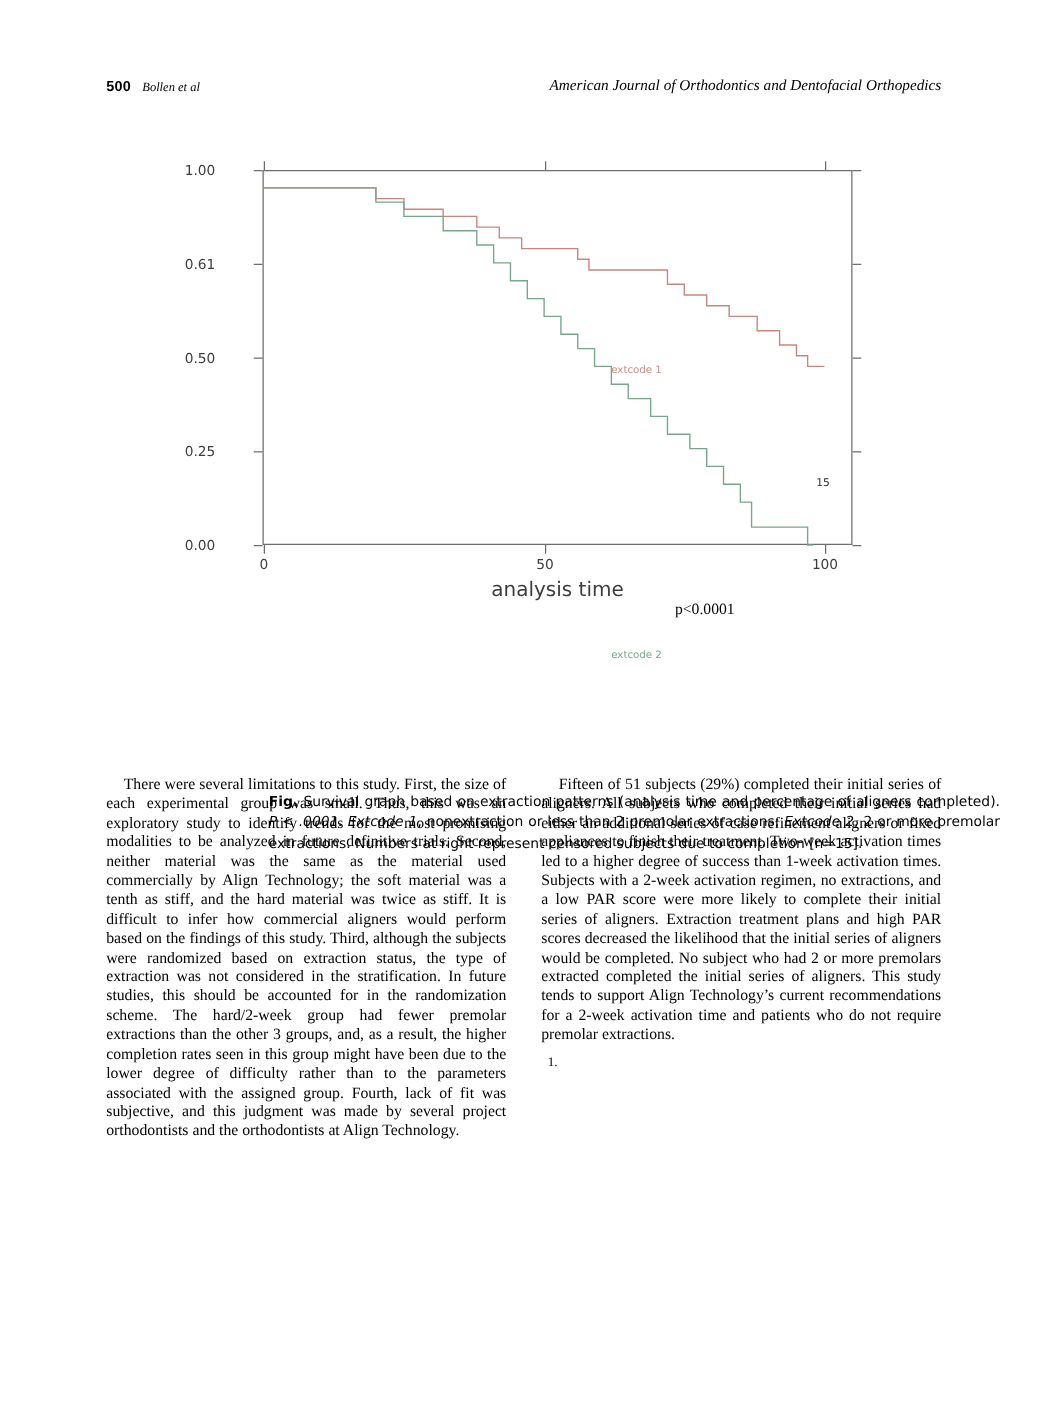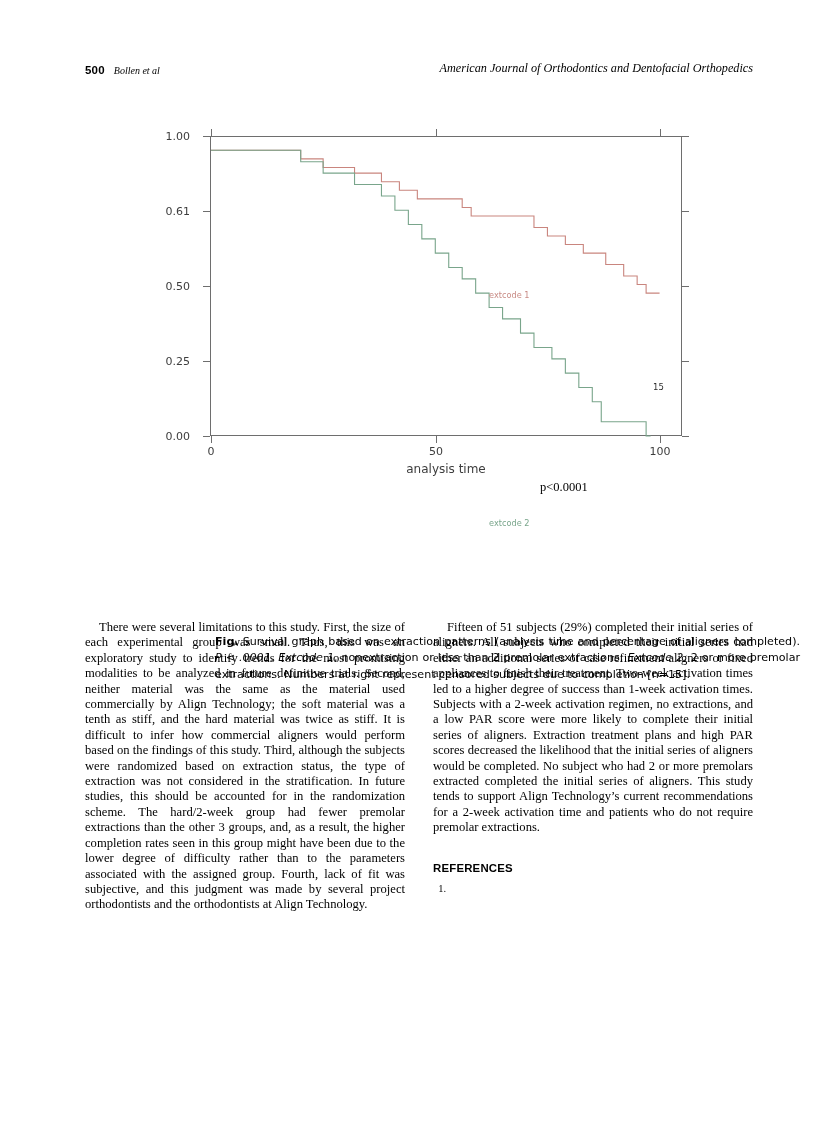--- a/index.html
+++ b/index.html
@@ -93,42 +93,42 @@
   }
   .tick-y { width: 7px; height: 1px; left: 118px; }
   .tick-y-right { width: 7px; height: 1px; left: 597px; }
   .tick-x { width: 1px; height: 7px; top: 318px; }
   .tick-x-top { width: 1px; height: 7px; top: 11px; }
 
   .ylabel {
     position: absolute;
     right: 563px;
     width: 60px;
-    text-align: right;
+    text-align: center;
     font-family: "DejaVu Sans", sans-serif;
     font-size: 11px;
     color: #3d3d3d;
   }
   .xlabel-tick {
     position: absolute;
     top: 327px;
     font-family: "DejaVu Sans", sans-serif;
     font-size: 11px;
     color: #3d3d3d;
     transform: translateX(-50%);
     white-space: nowrap;
   }
   .axis-title {
     position: absolute;
     top: 344px;
     left: 125px;
     width: 472px;
     text-align: center;
     font-family: "DejaVu Sans", sans-serif;
-    font-size: 12px;
+    font-size: 16px;
     color: #3d3d3d;
   }
 
   .series-label {
     position: absolute;
     font-family: "DejaVu Sans", sans-serif;
     font-size: 8.2px;
     white-space: nowrap;
   }
   .censor-label {
@@ -294,21 +294,20 @@
 
   <div class="columns">
 
     <div class="col col-left">
       <p class="body-p indent">There were several limitations to this study. First, the size of each experimental group was small. Thus, this was an exploratory study to identify trends for the most promising modalities to be analyzed in future definitive trials. Second, neither material was the same as the material used commercially by Align Technology; the soft material was a tenth as stiff, and the hard material was twice as stiff. It is difficult to infer how commercial aligners would perform based on the findings of this study. Third, although the subjects were randomized based on extraction status, the type of extraction was not considered in the stratification. In future studies, this should be accounted for in the randomization scheme. The hard/2-week group had fewer premolar extractions than the other 3 groups, and, as a result, the higher completion rates seen in this group might have been due to the lower degree of difficulty rather than to the parameters associated with the assigned group. Fourth, lack of fit was subjective, and this judgment was made by several project orthodontists and the orthodontists at Align Technology.</p>
     </div>
 
     <div class="col col-right">
       <p class="body-p indent">Fifteen of 51 subjects (29%) completed their initial series of aligners. All subjects who completed their initial series had either an additional series of case refinement aligners or fixed appliances to finish their treatment. Two-week activation times led to a higher degree of success than 1-week activation times. Subjects with a 2-week activation regimen, no extractions, and a low PAR score were more likely to complete their initial series of aligners. Extraction treatment plans and high PAR scores decreased the likelihood that the initial series of aligners would be completed. No subject who had 2 or more premolars extracted completed the initial series of aligners. This study tends to support Align Technology’s current recommendations for a 2-week activation time and patients who do not require premolar extractions.</p>
 
-      <div class="sec-head refs">REFERENCES</div>
       <ul class="ref-list">
         <li class="ref-item">
           <span class="ref-num">1.</span>
         </li>
       </ul>
     </div>
   </div>
 
 </div>
 

